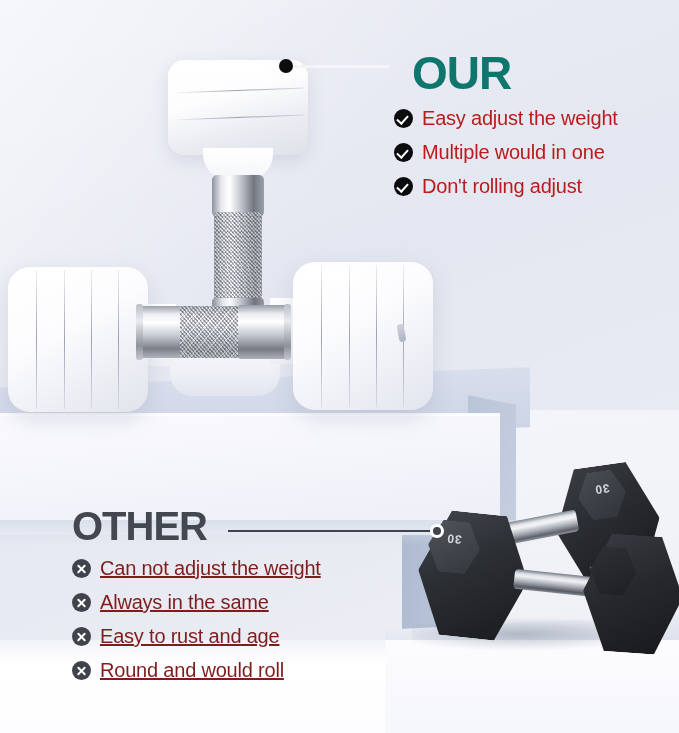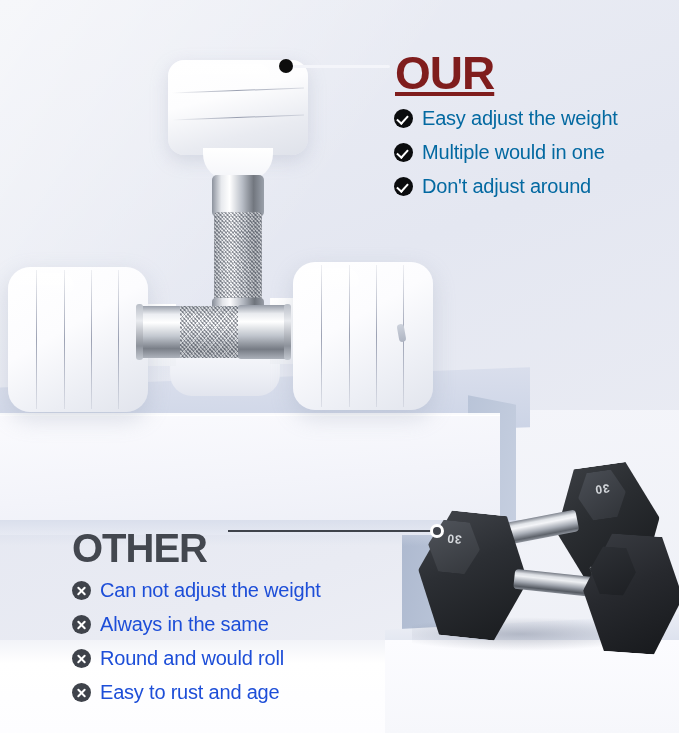--- a/index.html
+++ b/index.html
@@ -275,27 +275,27 @@
   }
   .lead-other-dot{
     position:absolute; left:430px; top:524px; width:14px; height:14px;
     border-radius:50%; background:#3f434b;
     border:3.5px solid #ffffff;
   }
 
   
   .our-block{ position:absolute; left:394px; top:50px; width:285px; }
   .our-title{
-    font:700 46px "Liberation Sans",sans-serif; color:#7f1d1d;
-    letter-spacing:-1px; line-height:46px; margin-left:1px;text-decoration:underline;
+    font:700 46px "Liberation Sans",sans-serif; color:#0f766e;
+    letter-spacing:-1px; line-height:46px; margin-left:18px;
   }
   .our-list{ margin-top:8px; }
   .li{ display:flex; align-items:flex-start; margin-bottom:6px; }
   .li-txt{
-    font:400 20px "Liberation Sans",sans-serif; color:#0369a1;
+    font:400 20px "Liberation Sans",sans-serif; color:#b91c1c;
     line-height:28px; letter-spacing:-.2px;
   }
 
   .badge{
     flex:0 0 auto; width:19px; height:19px; border-radius:50%;
     margin-right:9px; margin-top:5px; position:relative;
   }
   .badge.ok{ background:#0b0c0e; }
   .badge.no{ background:#3f434b; }
   .badge.ok::after{
@@ -305,27 +305,27 @@
   }
   .badge.no::before,.badge.no::after{
     content:""; position:absolute; left:4px; top:8.6px;
     width:11px; height:2.1px; background:#ffffff; border-radius:1px;
   }
   .badge.no::before{ transform:rotate(45deg); }
   .badge.no::after { transform:rotate(-45deg); }
 
   .li-wrap{ max-width:258px; }
 
-  .other-block{ position:absolute; left:72px; top:505px; width:330px;margin-top:22px; }
+  .other-block{ position:absolute; left:72px; top:505px; width:330px; }
   .other-title{
     font:700 40px "Liberation Sans",sans-serif; color:#43474f;
     letter-spacing:-1px; line-height:42px;
   }
   .other-list{ margin-top:7px; }
-  .other-list .li-txt{ color:#1d4ed8; font-size:20px; }
+  .other-list .li-txt{ color:#7f1d1d; font-size:20px;text-decoration:underline; }
 </style>
 </head>
 <body>
 
 <div class="stage">
 
   <div class="bg-base"></div>
   <div class="bg-wall-sheen"></div>
   <div class="bg-right-panel"></div>
   <div class="bg-blue-block-top"></div>
@@ -409,40 +409,40 @@
       <div class="li">
         <span class="badge ok"></span>
         <span class="li-wrap"><span class="li-txt">Easy adjust the weight</span></span>
       </div>
       <div class="li">
         <span class="badge ok"></span>
         <span class="li-wrap"><span class="li-txt">Multiple would in one</span></span>
       </div>
       <div class="li">
         <span class="badge ok"></span>
-        <span class="li-wrap"><span class="li-txt">Don't adjust around</span></span>
+        <span class="li-wrap"><span class="li-txt">Don't rolling adjust</span></span>
       </div>
     </div>
   </div>
 
   <div class="other-block">
     <div class="other-title">OTHER</div>
     <div class="other-list">
       <div class="li">
         <span class="badge no"></span>
         <span class="li-wrap"><span class="li-txt">Can not adjust the weight</span></span>
       </div>
       <div class="li">
         <span class="badge no"></span>
         <span class="li-wrap"><span class="li-txt">Always in the same</span></span>
       </div>
       <div class="li">
         <span class="badge no"></span>
+        <span class="li-wrap"><span class="li-txt">Easy to rust and age</span></span>
+      </div>
+      <div class="li">
+        <span class="badge no"></span>
         <span class="li-wrap"><span class="li-txt">Round and would roll</span></span>
       </div>
-      <div class="li">
-        <span class="badge no"></span>
-        <span class="li-wrap"><span class="li-txt">Easy to rust and age</span></span>
-      </div>
     </div>
   </div>
 
 </div>
 
 </body></html>

